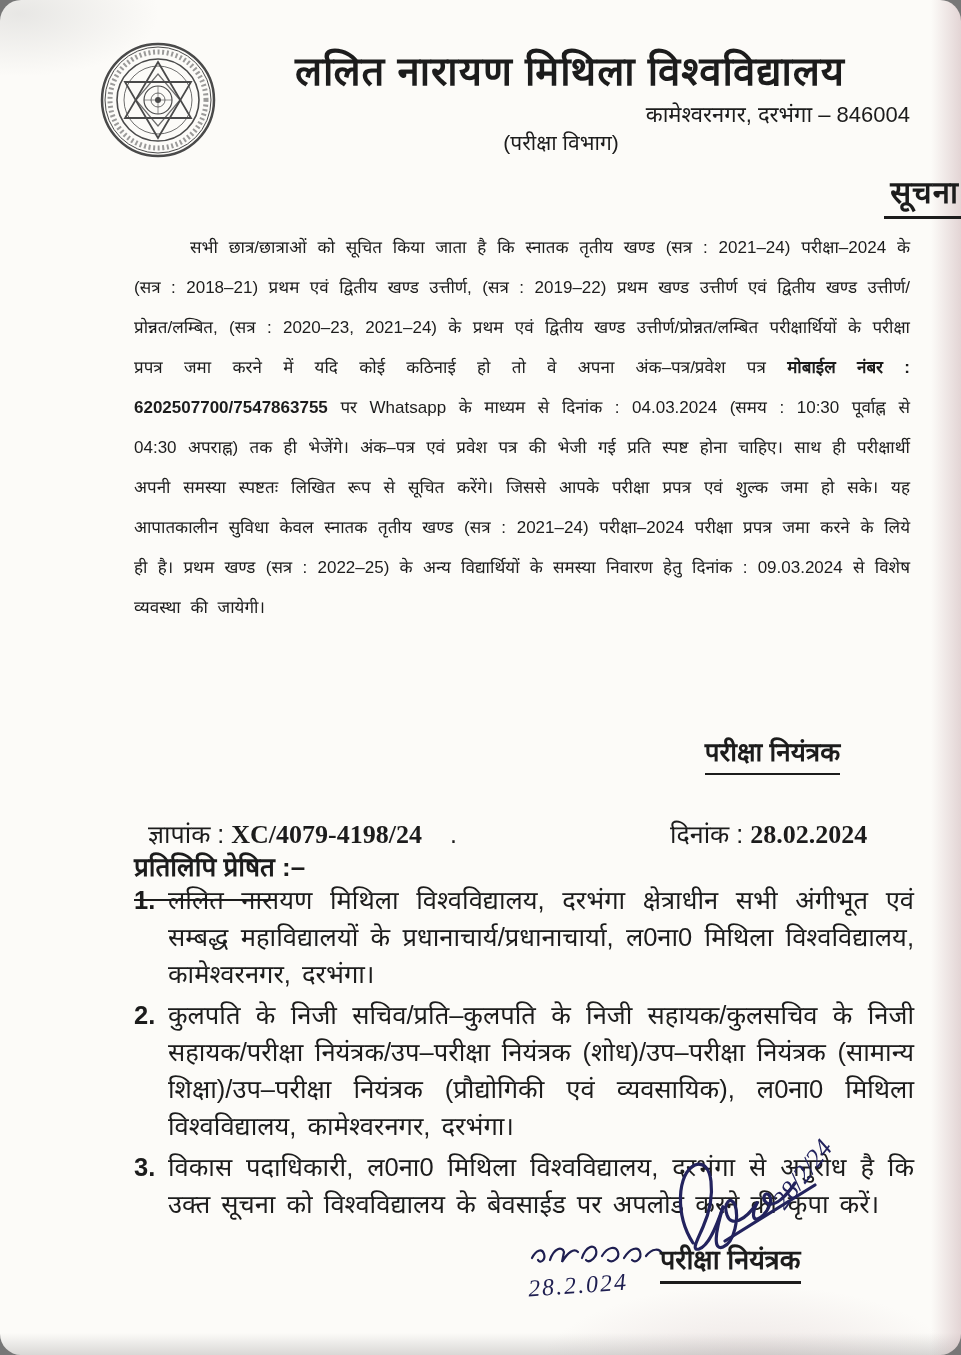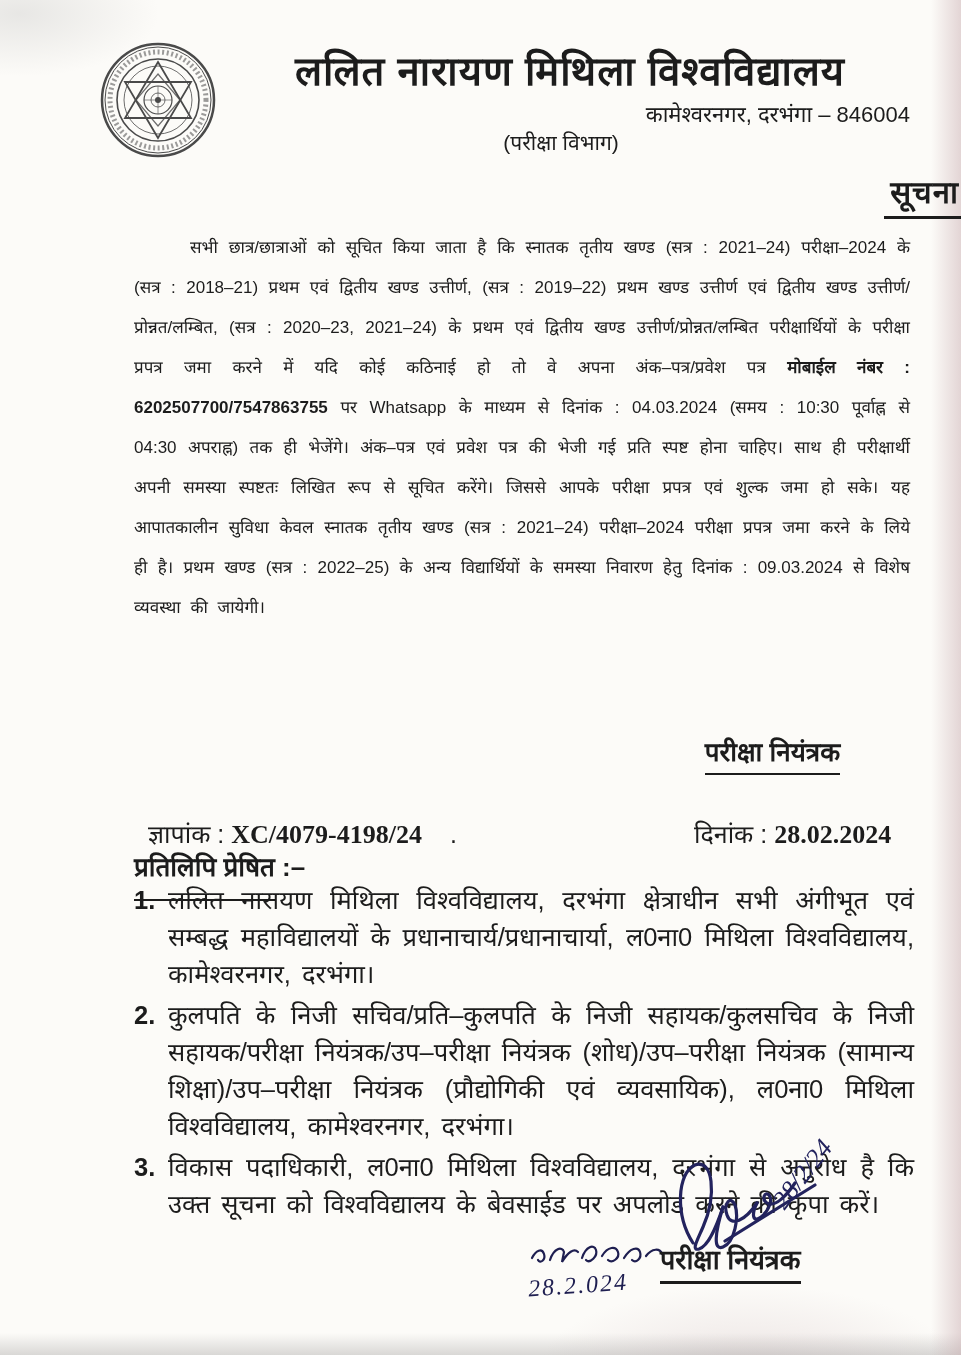--- a/index.html
+++ b/index.html
@@ -9,20 +9,21 @@
     margin:0 auto;
     overflow:hidden;
     font-family:"Liberation Sans","DejaVu Sans",sans-serif;
     color:#1c1c1c;
     background:
       linear-gradient(to left, rgba(196,166,170,.45), rgba(196,166,170,0) 30px),
       linear-gradient(to top, rgba(160,158,158,.38), rgba(160,158,158,0) 22px),
       radial-gradient(ellipse 300px 120px at 78% 101%, rgba(205,185,188,.35), rgba(205,185,188,0) 70%),
       radial-gradient(ellipse 200px 90px at 2% 1%, rgba(170,170,170,.25), rgba(170,170,170,0) 70%),
       #fcfbf8;
+    border-radius: 21px;
   }
   
   .seal{position:absolute;left:98px;top:40px;width:120px;height:120px;}
   .uni-name{
     position:absolute;left:230px;top:42px;width:680px;
     font-size:40px;font-weight:bold;text-align:center;letter-spacing:1px;
   }
   .uni-addr{position:absolute;left:230px;top:98px;width:680px;font-size:22px;text-align:right;}
   .uni-dept{position:absolute;left:221px;top:128px;width:680px;font-size:21px;text-align:center;}
   .notice-title{
@@ -42,21 +43,21 @@
   .body-para b{font-weight:bold;}
   
   .sig-top{position:absolute;left:635px;top:733px;width:275px;text-align:center;font-size:26px;}
   .sig-top .ho{display:block;margin-bottom:6px;}
   .sig-top .desig{display:inline-block;font-weight:bold;border-bottom:2px solid #1c1c1c;padding-bottom:4px;}
   
   .memo-row{position:absolute;left:134px;top:816px;width:776px;font-size:25px;}
   .memo-left{position:absolute;left:14px;top:0;}
   .memo-no{font-family:"Liberation Serif","DejaVu Serif",serif;font-weight:bold;font-size:26px;}
   .memo-dot{margin-left:28px;}
-  .memo-right{position:absolute;left:560px;top:0;}
+  .memo-right{position:absolute;left:536px;top:0;}
   .memo-right b{font-family:"Liberation Serif","DejaVu Serif",serif;font-size:26px;}
   .copy-heading{position:absolute;left:134px;top:848px;font-size:26px;font-weight:bold;}
   .copy-heading .u{border-bottom:2px solid #1c1c1c;padding-bottom:17px;}
   
   .copy-list{position:absolute;left:134px;top:882px;width:780px;font-size:25.5px;line-height:37px;}
   .copy-item{display:flex;margin-bottom:4px;}
   .copy-item .num{flex:0 0 34px;font-weight:bold;}
   .copy-item .txt{flex:1;text-align:justify;word-spacing:4px;}
   
   .sig-scrawl{position:absolute;left:665px;top:1155px;width:230px;height:110px;}

